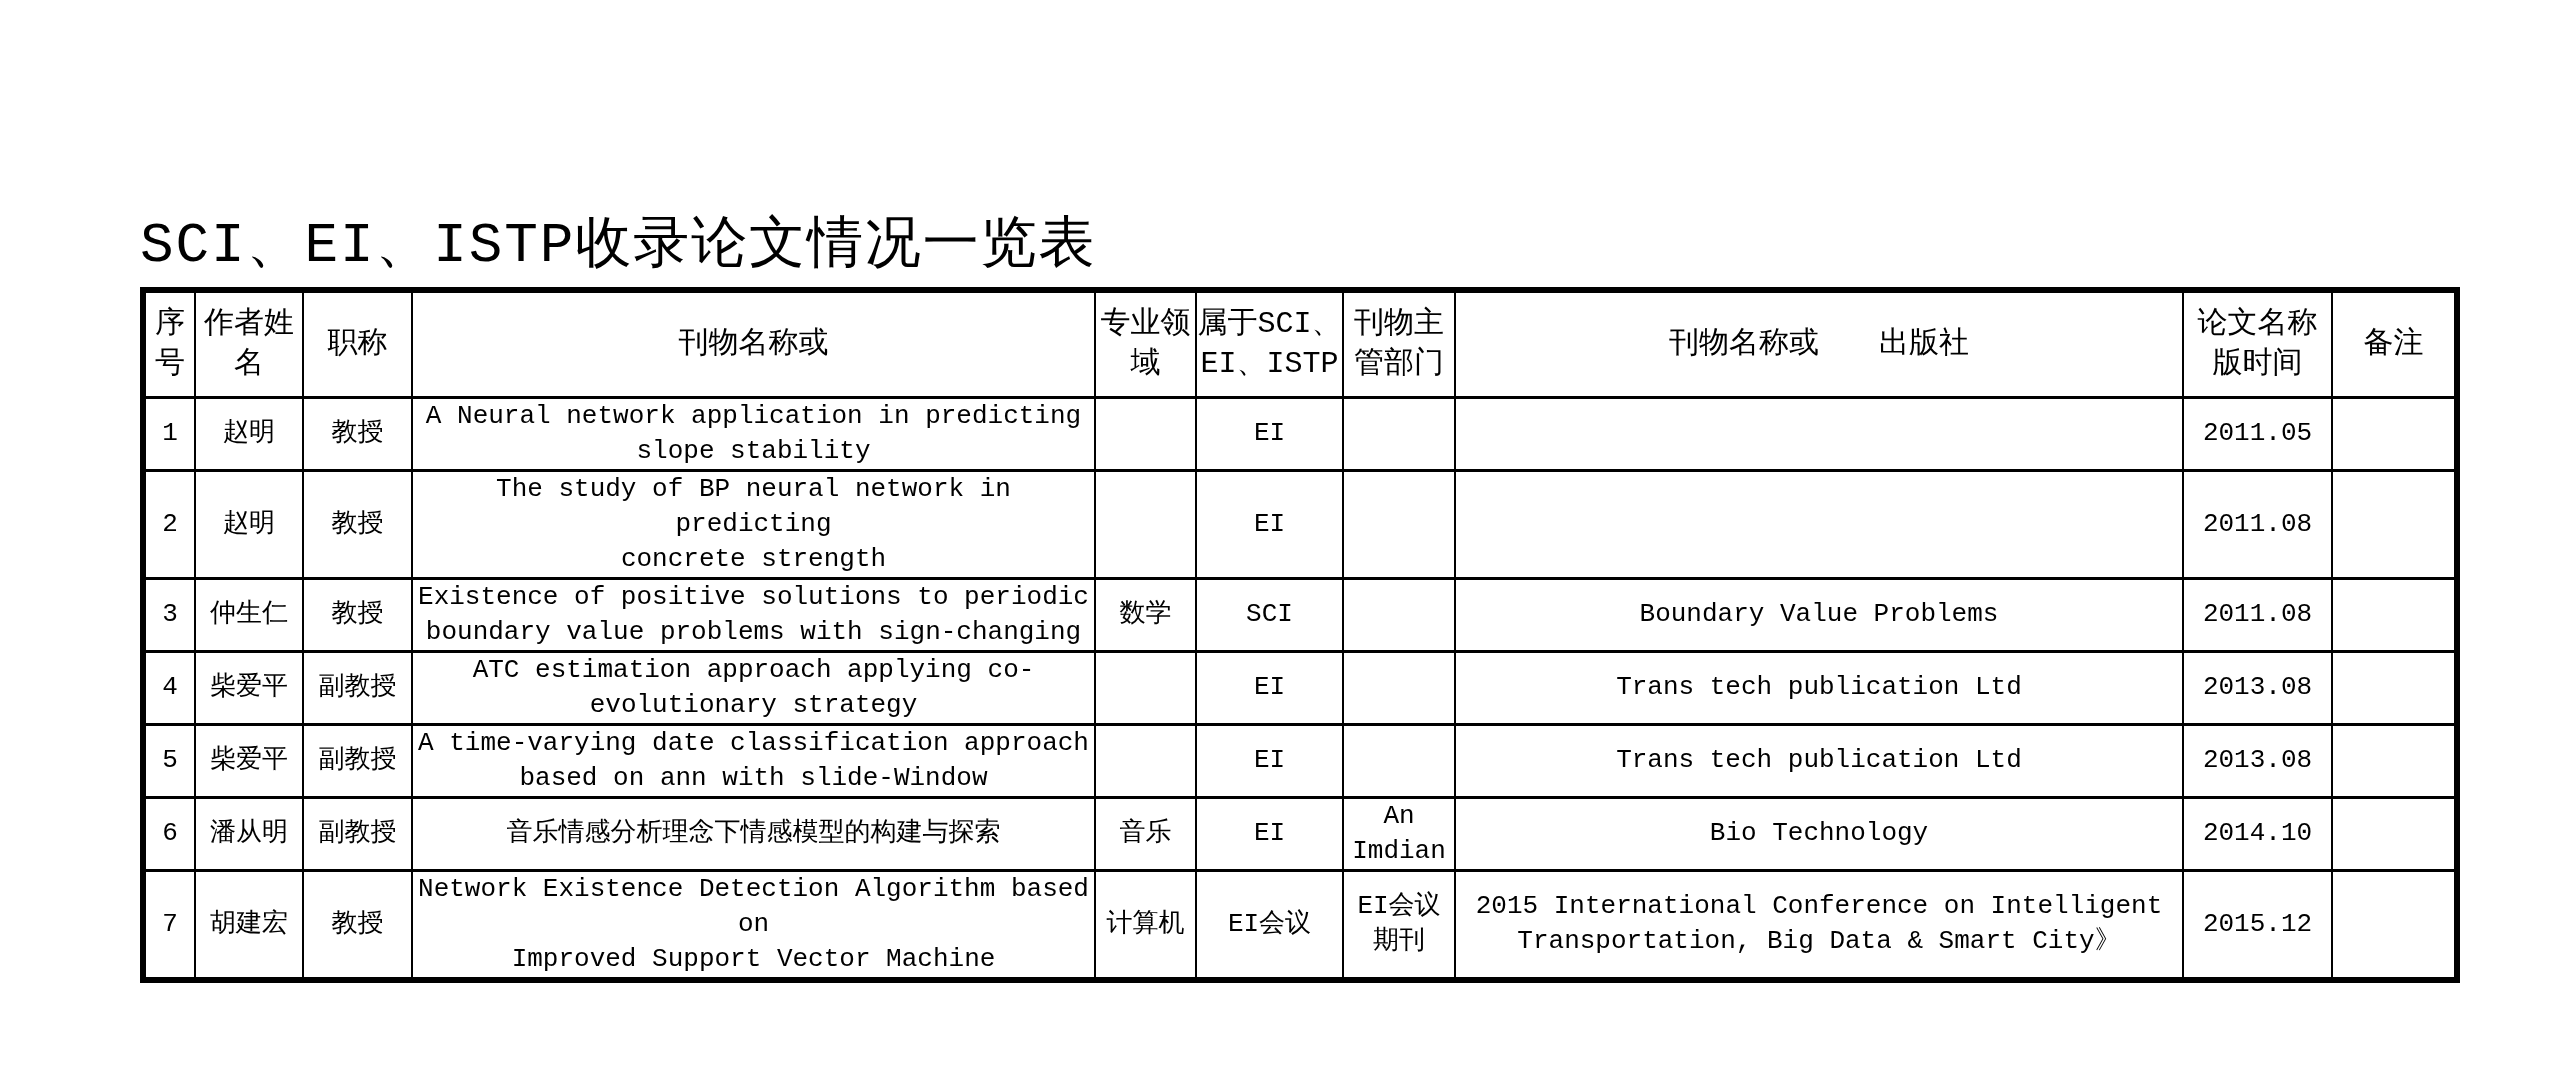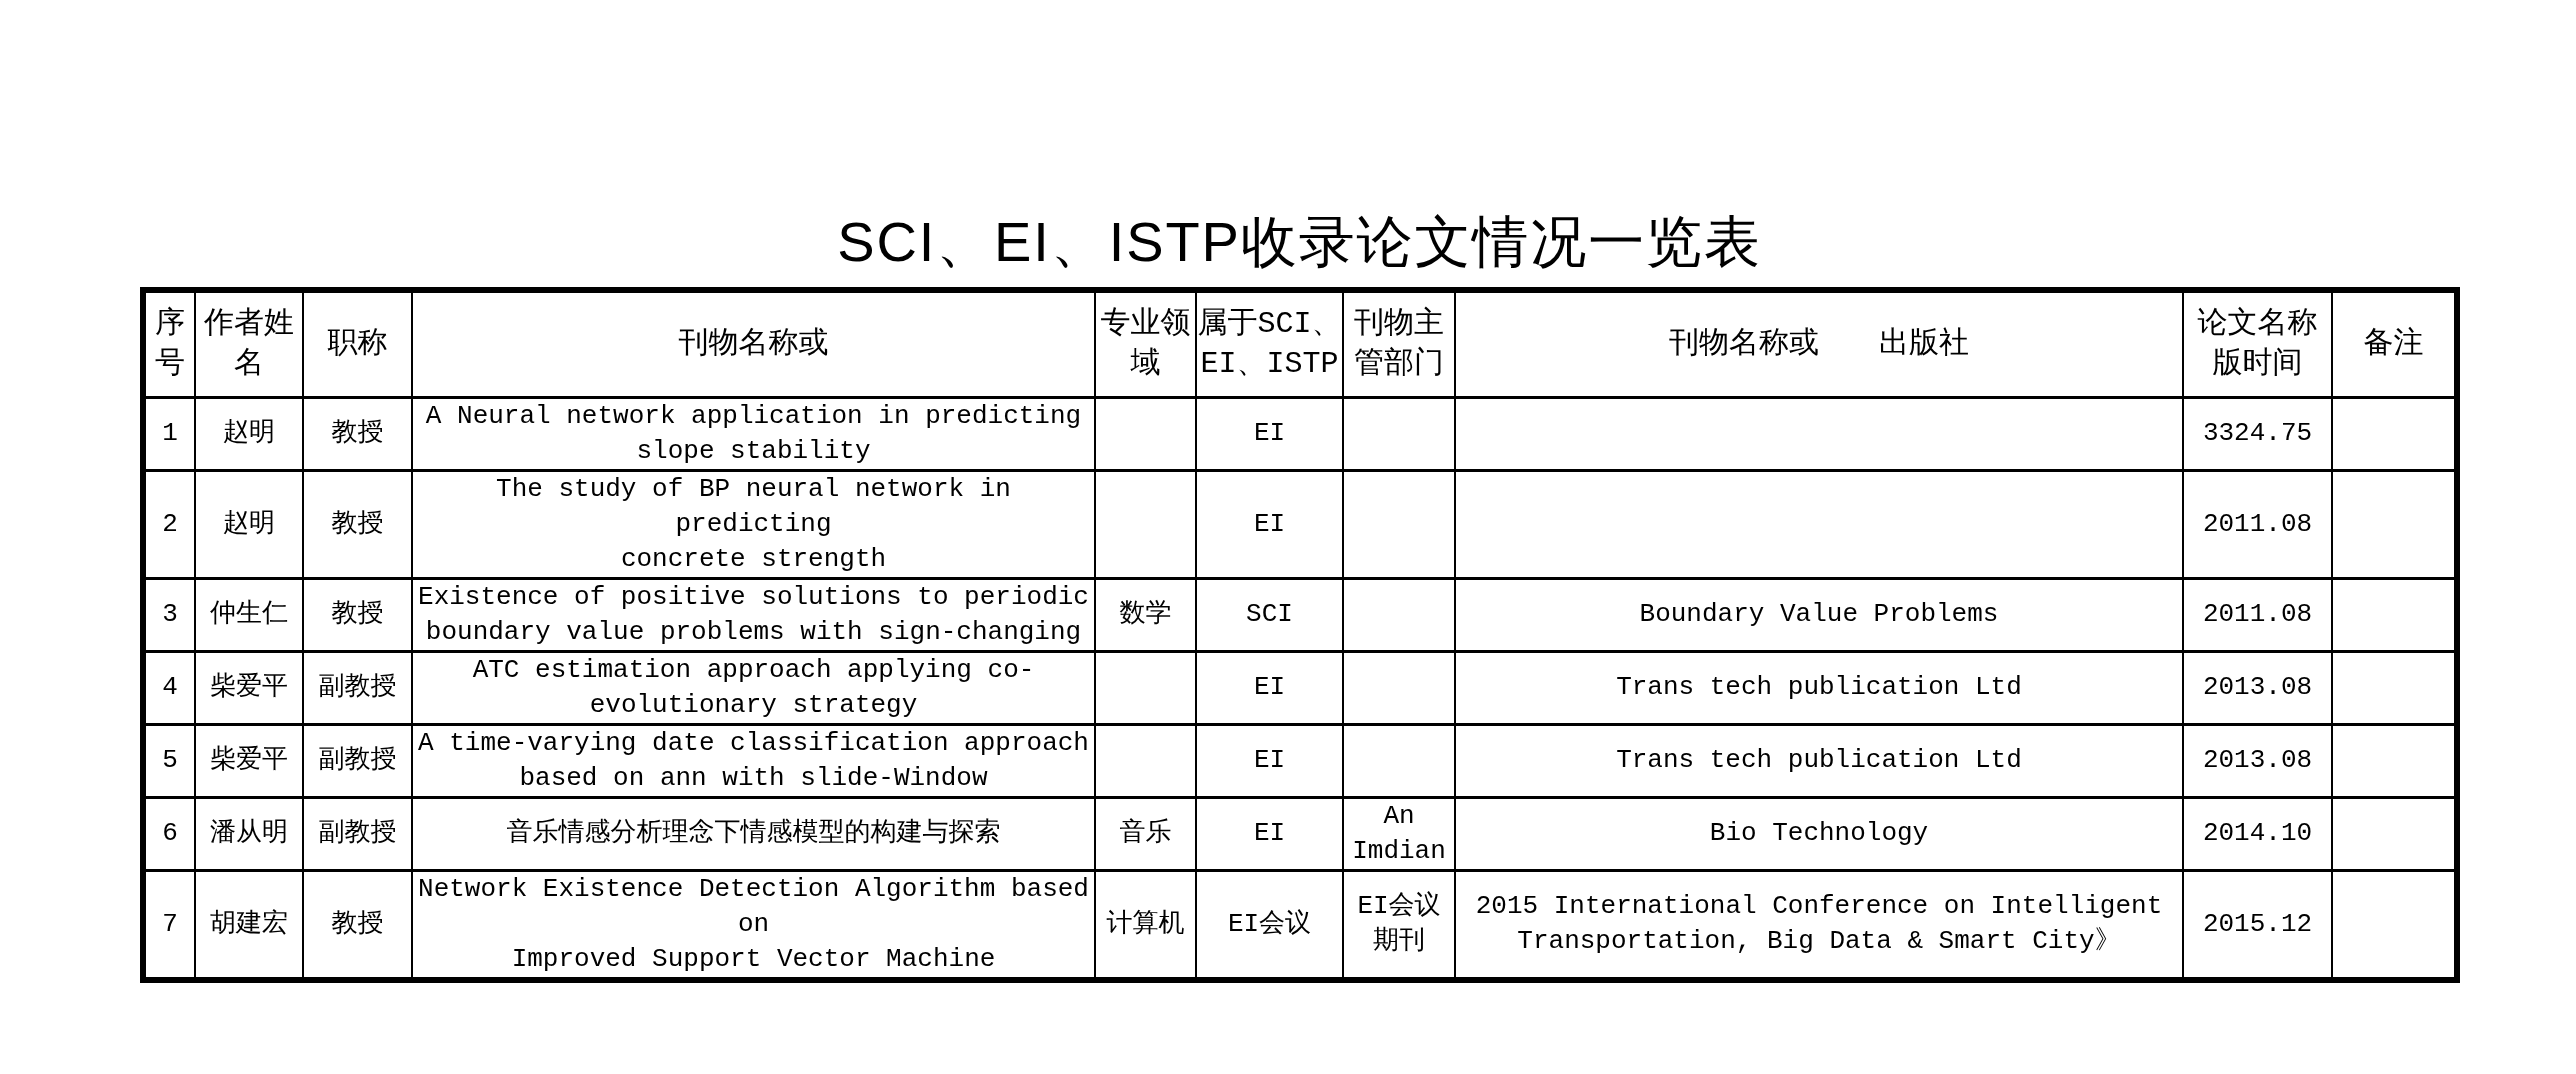--- a/index.html
+++ b/index.html
@@ -13,22 +13,22 @@
     height: 1075px;
     color: #000000;
     font-family: "Liberation Mono", "DejaVu Sans Mono", monospace;
     overflow: hidden;
   }
   .page-title {
     position: absolute;
     left: 140px;
     top: 205px;
     width: 2319px;
-    text-align: center;
-    font-family: Liberation Sans, sans-serif;
+    text-align: left;
+    font-family: Liberation Mono, monospace;
     font-weight: 400;
     font-size: 56px;
     letter-spacing: 1.9px;
     white-space: nowrap;
   }
   table.papers-table {
     position: absolute;
     left: 140px;
     top: 287px;
     width: 2319px;
@@ -103,21 +103,21 @@
     <tr>
       <td>1</td>
       <td>赵明</td>
       <td>教授</td>
       <td>A Neural network application in predicting
 slope stability</td>
       <td></td>
       <td>EI</td>
       <td></td>
       <td></td>
-      <td>3324.75</td>
+      <td>2011.05</td>
       <td></td>
     </tr>
     <tr>
       <td>2</td>
       <td>赵明</td>
       <td>教授</td>
       <td>The study of BP neural network in predicting
 concrete strength</td>
       <td></td>
       <td>EI</td>

